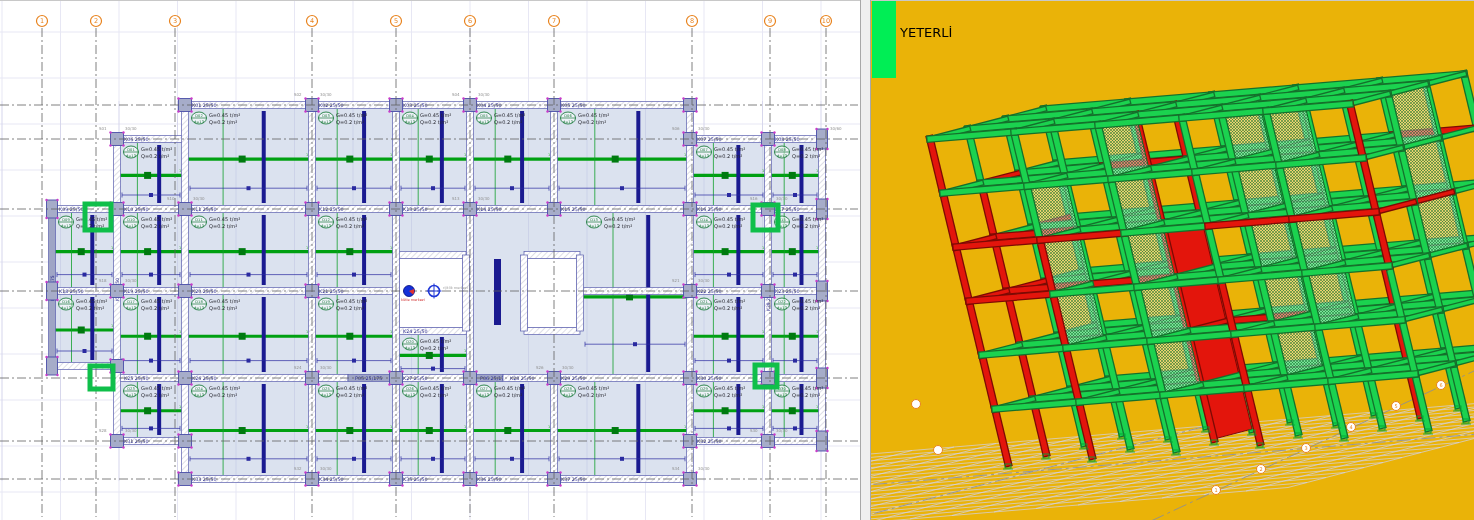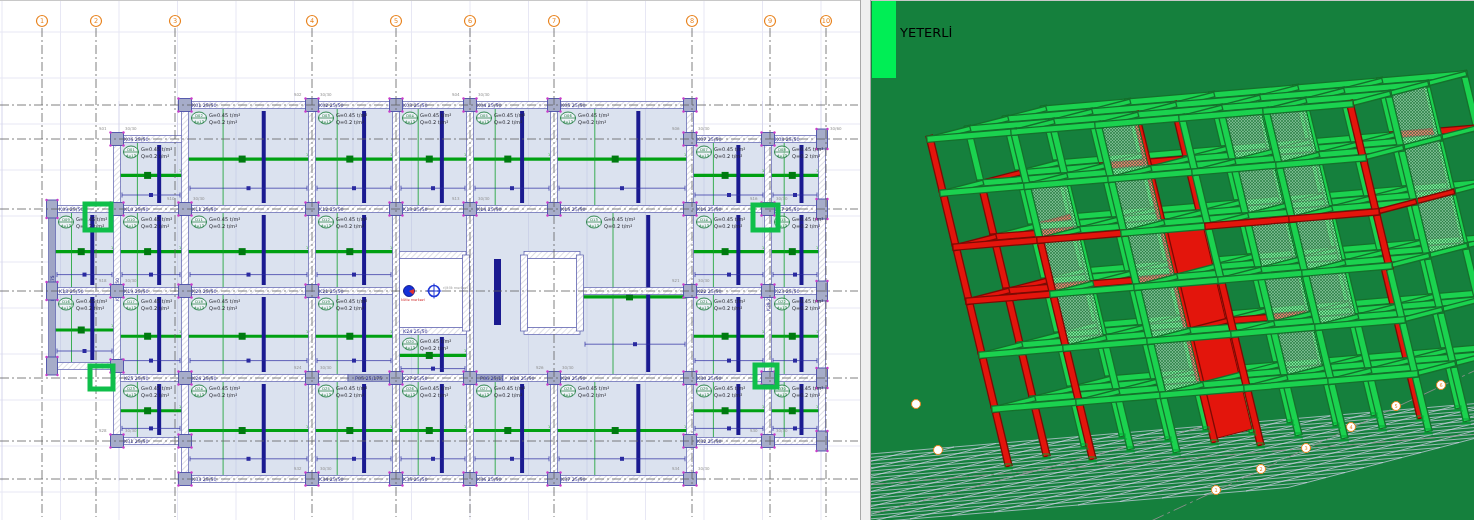--- a/index.html
+++ b/index.html
@@ -2,21 +2,21 @@
 <html><head>
 <meta charset="utf-8">
 <style>
   html,body{margin:0;padding:0;background:#fff;}
   #app{position:relative;width:1474px;height:520px;overflow:hidden;background:#fff;
        font-family:"DejaVu Sans",sans-serif;}
   #plan-pane{position:absolute;left:0;top:0;width:860px;height:520px;background:#fff;
        border-top:1px solid #c8c8c8;box-sizing:border-box;}
   #divider{position:absolute;left:860px;top:0;width:11px;height:520px;background:#efefef;
        border-left:1px solid #a8a8a8;border-right:1px solid #a8a8a8;box-sizing:border-box;}
-  #model-pane{position:absolute;left:871px;top:0;width:603px;height:520px;background:#15803d;
+  #model-pane{position:absolute;left:871px;top:0;width:603px;height:520px;background:#eab308;
        border-top:1px solid #c8c8c8;box-sizing:border-box;}
   #legend{position:absolute;left:1px;top:0;display:flex;align-items:flex-start;z-index:5;}
   #legend-swatch{width:24px;height:77px;}
   #legend-label{margin-left:4px;margin-top:24px;font-size:13px;color:#000;}
   svg{display:block;}
 </style>
 </head>
 <body>
 
 <div id="app">

